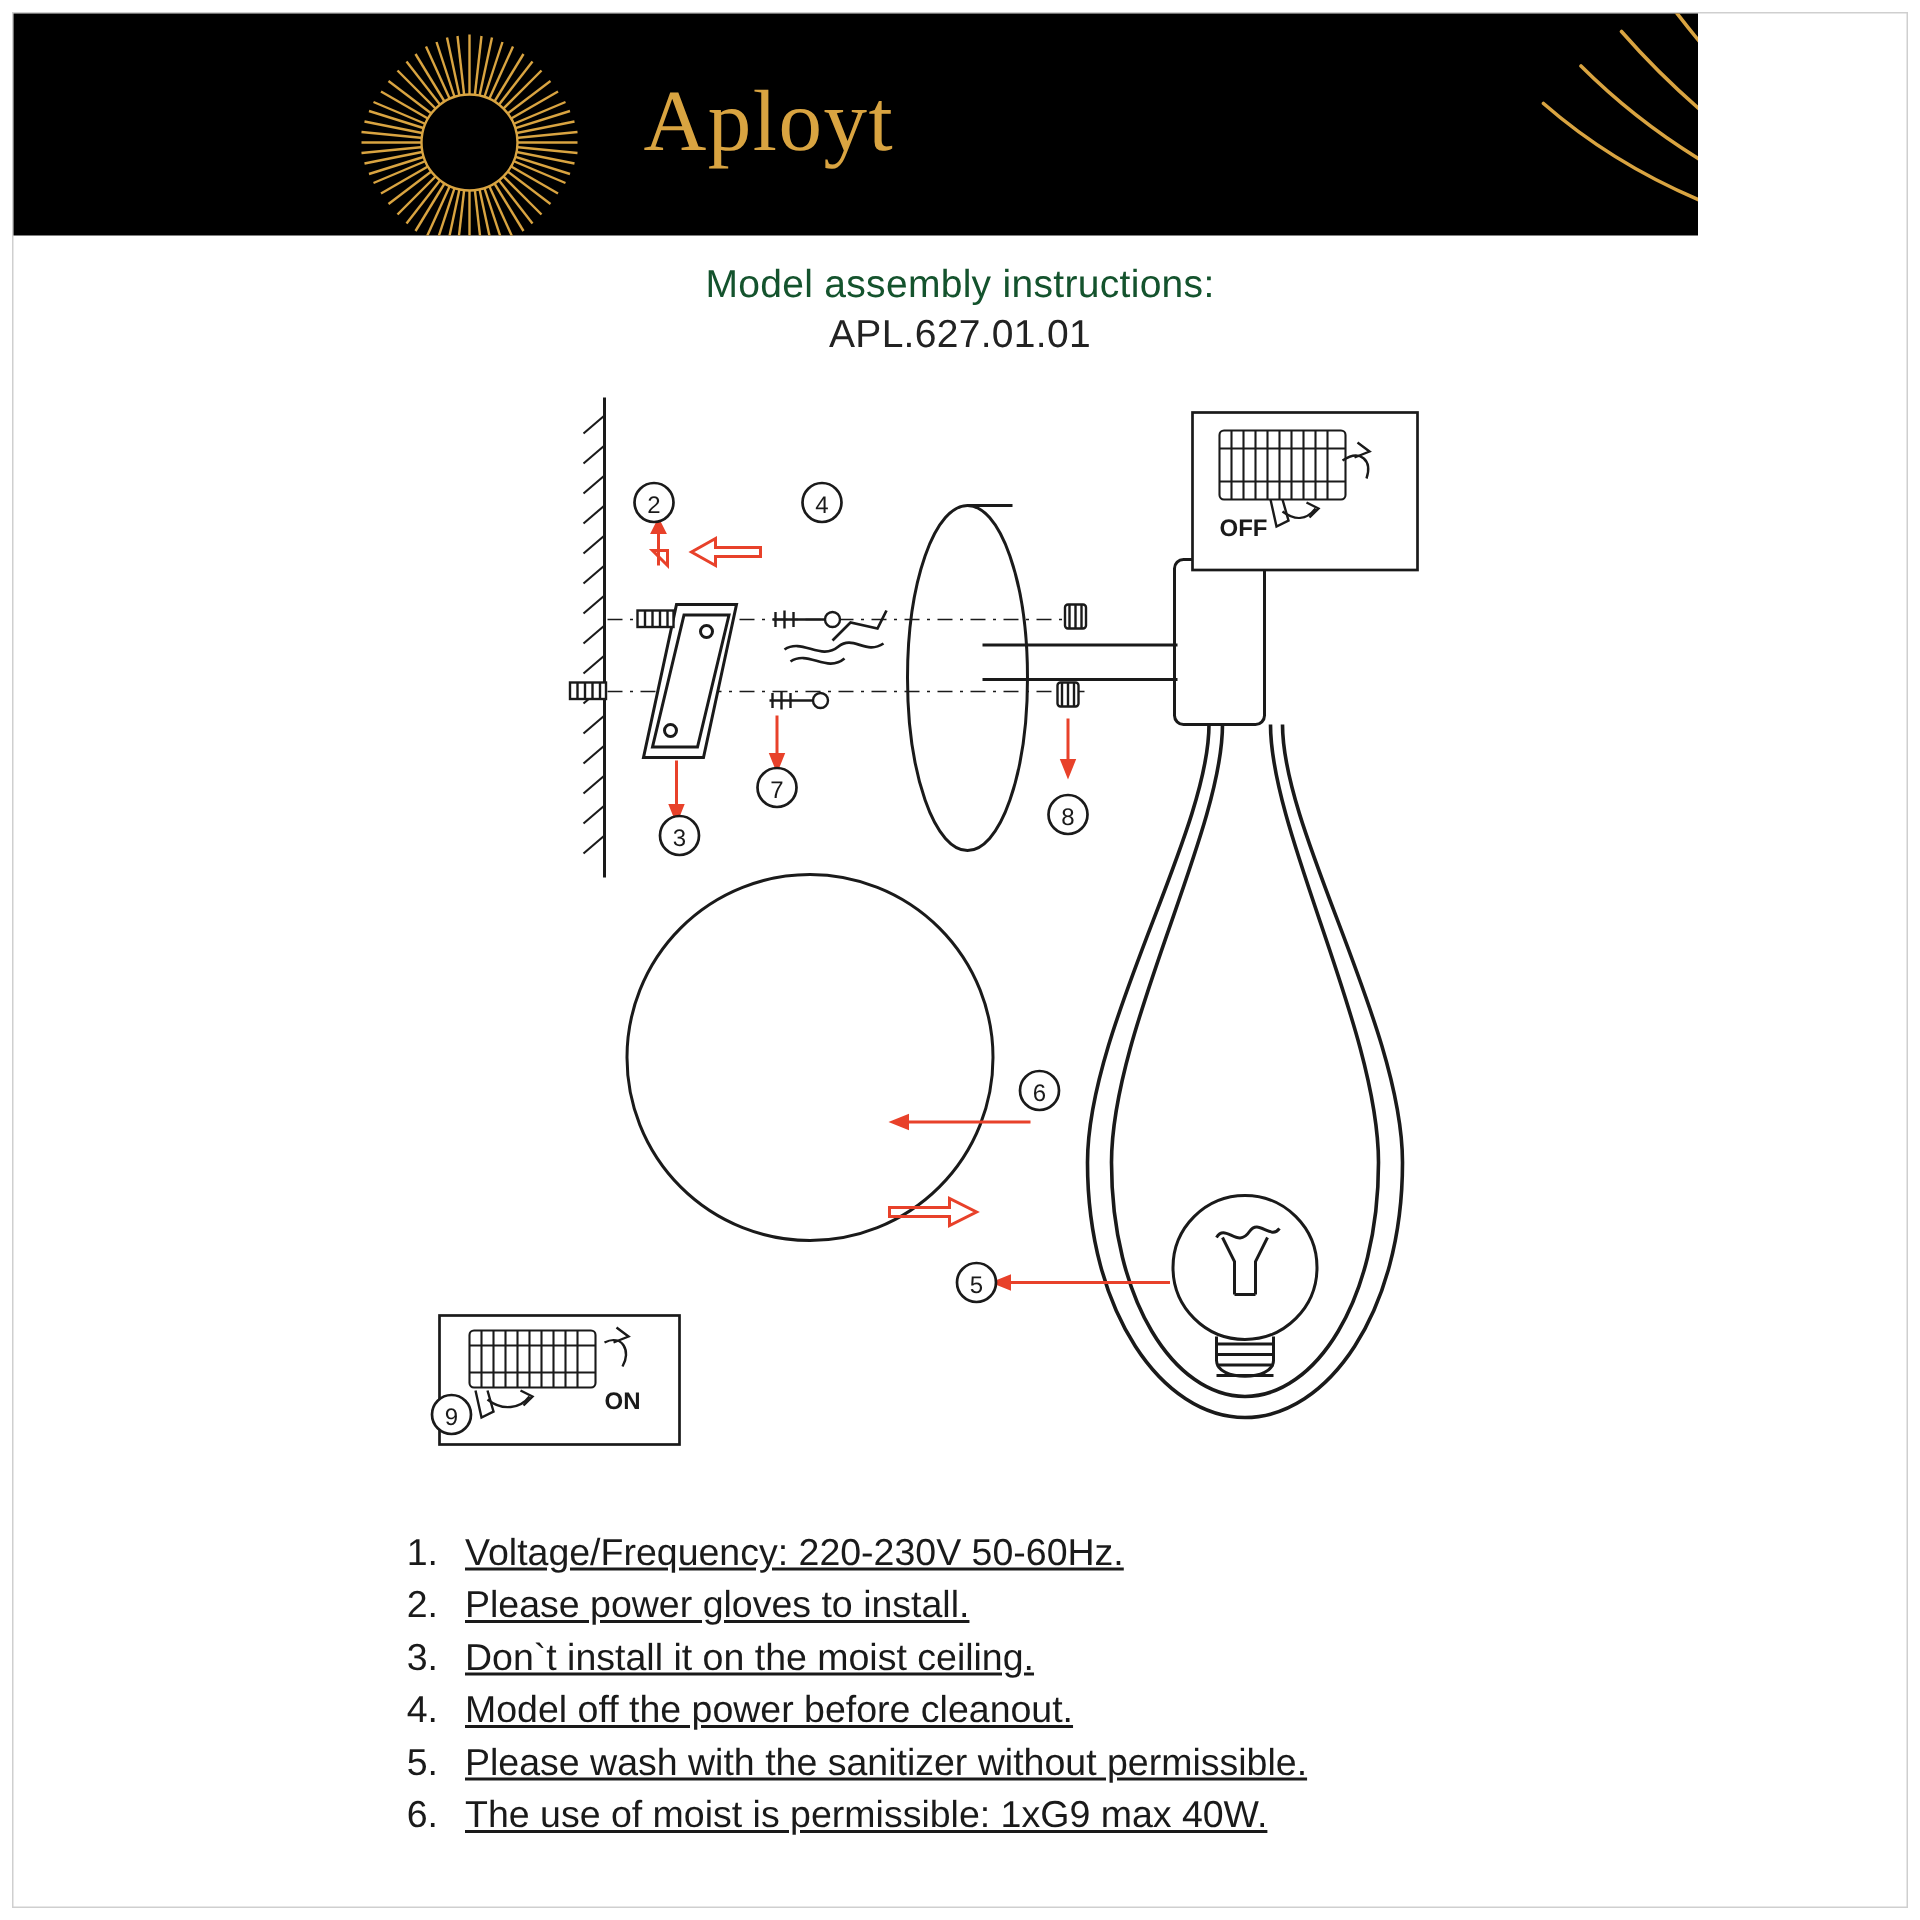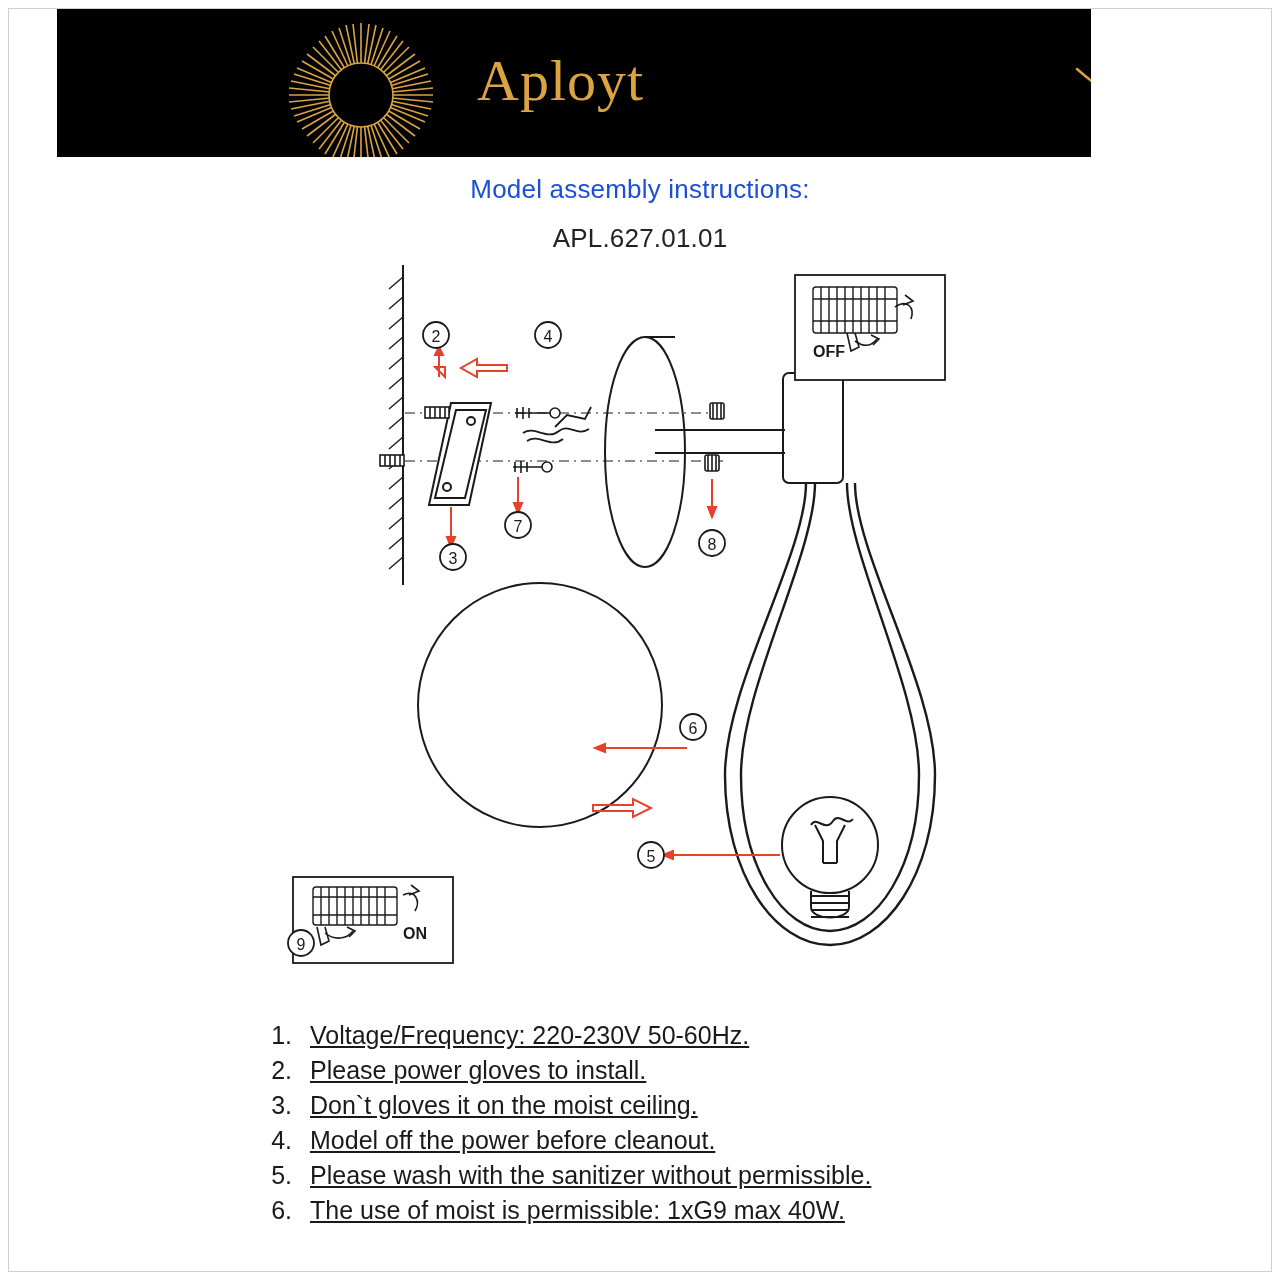--- a/index.html
+++ b/index.html
@@ -20,24 +20,23 @@
     left:8px;top:8px;right:8px;bottom:8px;
     border:1px solid #cfcfcf;
     box-sizing:border-box;
     pointer-events:none;
   }
 
   
   .header{
     position:absolute;
     left:9px;top:9px;
-    width:1034px;height:148px;
+    width:1123px;height:148px;
     background:#000000;
     overflow:hidden;
-    margin-left:48px;
   }
   .brand-text{
     position:absolute;
     left:420px;top:38px;
     font-family:"Liberation Serif", serif;
     font-size:58px;
     letter-spacing:1px;
     color:#d9a441;
   }
   .sunburst-left{
@@ -53,27 +52,27 @@
 
   
   .title-wrap{
     position:absolute;
     left:0;top:174px;
     width:1280px;
     text-align:center;
   }
   .title-line1{
     font-size:26px;
-    color:#1d4ed8;
+    color:#14532d;
     letter-spacing:0.2px;
   }
   .title-line2{
     font-size:26px;
     color:#222;
-    margin-top:18px;
+    margin-top:2px;
     letter-spacing:0.2px;
   }
 
   
   .diagram{
     position:absolute;
     left:255px;top:255px;
     width:780px;height:740px;
   }
   .diagram svg{display:block;}
@@ -439,21 +438,21 @@
     <div class="note-row">
       <div class="note-num">1.</div>
       <div class="note-text">Voltage/Frequency: 220-230V 50-60Hz.</div>
     </div>
     <div class="note-row">
       <div class="note-num">2.</div>
       <div class="note-text">Please power gloves to install.</div>
     </div>
     <div class="note-row">
       <div class="note-num">3.</div>
-      <div class="note-text">Don`t gloves it on the moist ceiling.</div>
+      <div class="note-text">Don`t install it on the moist ceiling.</div>
     </div>
     <div class="note-row">
       <div class="note-num">4.</div>
       <div class="note-text">Model off the power before cleanout.</div>
     </div>
     <div class="note-row">
       <div class="note-num">5.</div>
       <div class="note-text">Please wash with the sanitizer without permissible.</div>
     </div>
     <div class="note-row">

